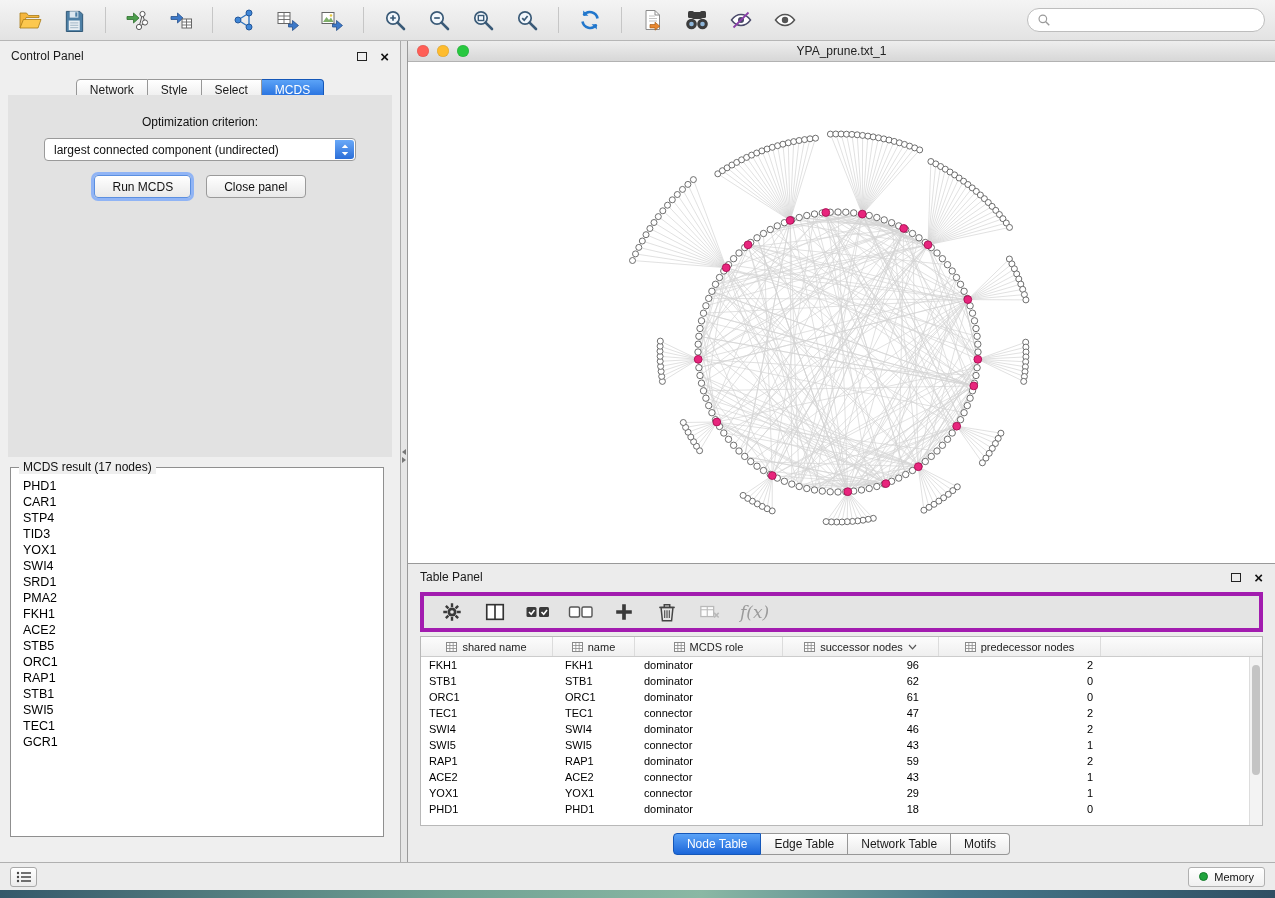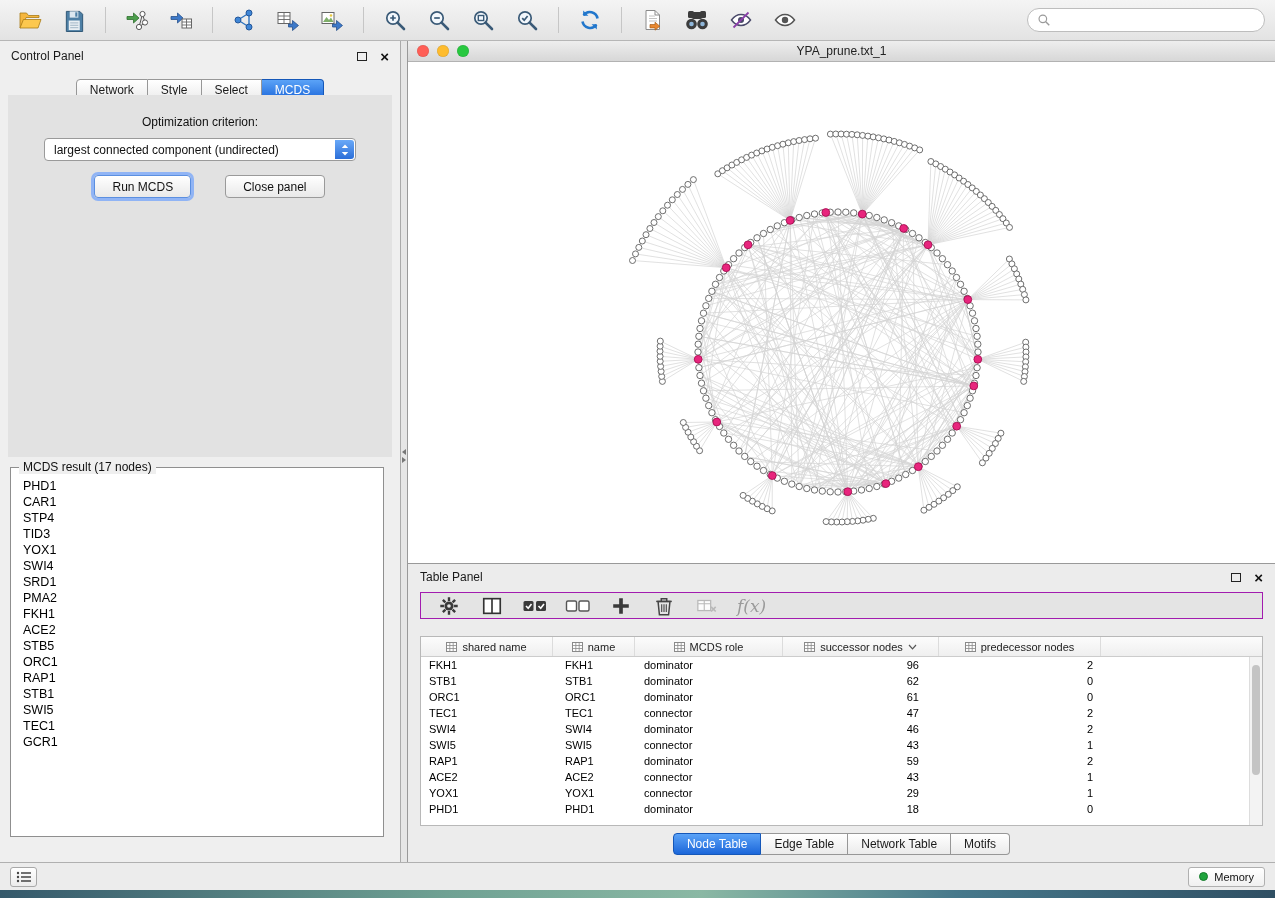--- a/index.html
+++ b/index.html
@@ -34,21 +34,21 @@
   .seg-tab.active{background:linear-gradient(#5ba3f7,#1b66d9);color:#fff;border-color:#1557b8;}
   .mcds-section{position:absolute;left:8px;right:8px;top:54px;height:362px;background:#e2e2e2;}
   .opt-label{padding-top:20px;text-align:center;font-size:12px;color:#111;}
   .combo{position:relative;width:312px;height:23px;margin:9px auto 0;background:#fff;border:1px solid #9a9a9a;
     border-radius:4px;display:flex;align-items:center;padding:0 24px 0 9px;font-size:12px;}
   .combo-text{white-space:nowrap;overflow:hidden;}
   .combo-stepper{position:absolute;right:1px;top:1px;bottom:1px;width:19px;border-radius:0 3px 3px 0;
     background:linear-gradient(#6aa9f8,#2b6ed8);display:flex;align-items:center;justify-content:center;}
   .btn-row{margin-top:14px;display:flex;justify-content:center;gap:15px;}
   .btn{height:23px;padding:0 17px;background:linear-gradient(#ffffff,#e9e9e9);border:1px solid #9a9a9a;
-    border-radius:4px;font-size:12px;font-family:"Liberation Sans",sans-serif;color:#111;margin-left:19px;}
+    border-radius:4px;font-size:12px;font-family:"Liberation Sans",sans-serif;color:#111;}
   .btn.focus{box-shadow:0 0 0 3px rgba(100,155,255,.65);border-color:#5b8fe0;}
   .result-box{position:absolute;left:10px;right:16px;top:426px;bottom:25px;border:1px solid #8f8f8f;background:#fff;}
   .result-legend{position:absolute;top:-8px;left:8px;background:#efefef;padding:0 4px;font-size:12px;line-height:14px;color:#111;}
   .result-list{position:absolute;inset:10px 4px 4px 12px;overflow:hidden;}
   .result-item{font-size:12.5px;line-height:16px;color:#000;}
 
   
   .v-splitter{position:absolute;left:401px;width:6px;top:41px;bottom:28px;background:#e6e6e6;}
   .v-handle{position:absolute;top:408px;left:0;width:6px;height:16px;display:flex;flex-direction:column;align-items:center;gap:2px;}
   .tri-l{width:0;height:0;border-top:3px solid transparent;border-bottom:3px solid transparent;border-right:4px solid #777;}
@@ -61,21 +61,21 @@
   .traffic{display:flex;gap:8px;z-index:2;}
   .light{width:12px;height:12px;border-radius:50%;box-shadow:inset 0 0 1px rgba(0,0,0,.35);}
   .light.red{background:#ff5f57;}.light.yellow{background:#febc2e;}.light.green{background:#28c840;}
   .net-title{position:absolute;left:0;right:0;text-align:center;font-size:12px;color:#222;}
   svg.net{position:absolute;left:0;top:21px;}
 
   
   .table-panel{position:absolute;left:407px;top:563px;width:868px;height:299px;background:#ececec;
     border-left:1px solid #999;border-top:1px solid #999;}
   .tp-header{height:26px;display:flex;align-items:center;padding:0 12px;}
-  .tp-toolbar{position:absolute;left:12px;right:12px;top:28px;height:27px;background:#e4e4e4;border:1px solid #a21caf;
+  .tp-toolbar{position:absolute;left:12px;right:12px;top:28px;height:40px;background:#e4e4e4;border:4px solid #a21caf;
     display:flex;align-items:center;gap:17px;padding:0 15px;}
   .tt-btn{width:26px;height:26px;display:flex;align-items:center;justify-content:center;}
   .tt-btn.disabled{opacity:.9;}
   .fx-label{font-family:"DejaVu Serif",serif;font-style:italic;font-size:17px;color:#9a9a9a;}
   .tp-table{position:absolute;left:12px;right:12px;top:72px;bottom:36px;background:#fff;border:1px solid #b8b8b8;overflow:hidden;}
   .t-head{display:flex;height:20px;background:linear-gradient(#fcfcfc,#efefef);border-bottom:1px solid #ccc;}
   .t-col{border-right:1px solid #dcdcdc;display:flex;align-items:center;justify-content:center;gap:5px;
     font-size:11px;color:#222;white-space:nowrap;overflow:hidden;}
   .t-col.filler{flex:1;border-right:none;}
   .t-body{position:absolute;left:0;right:13px;top:20px;bottom:0;overflow:hidden;}

